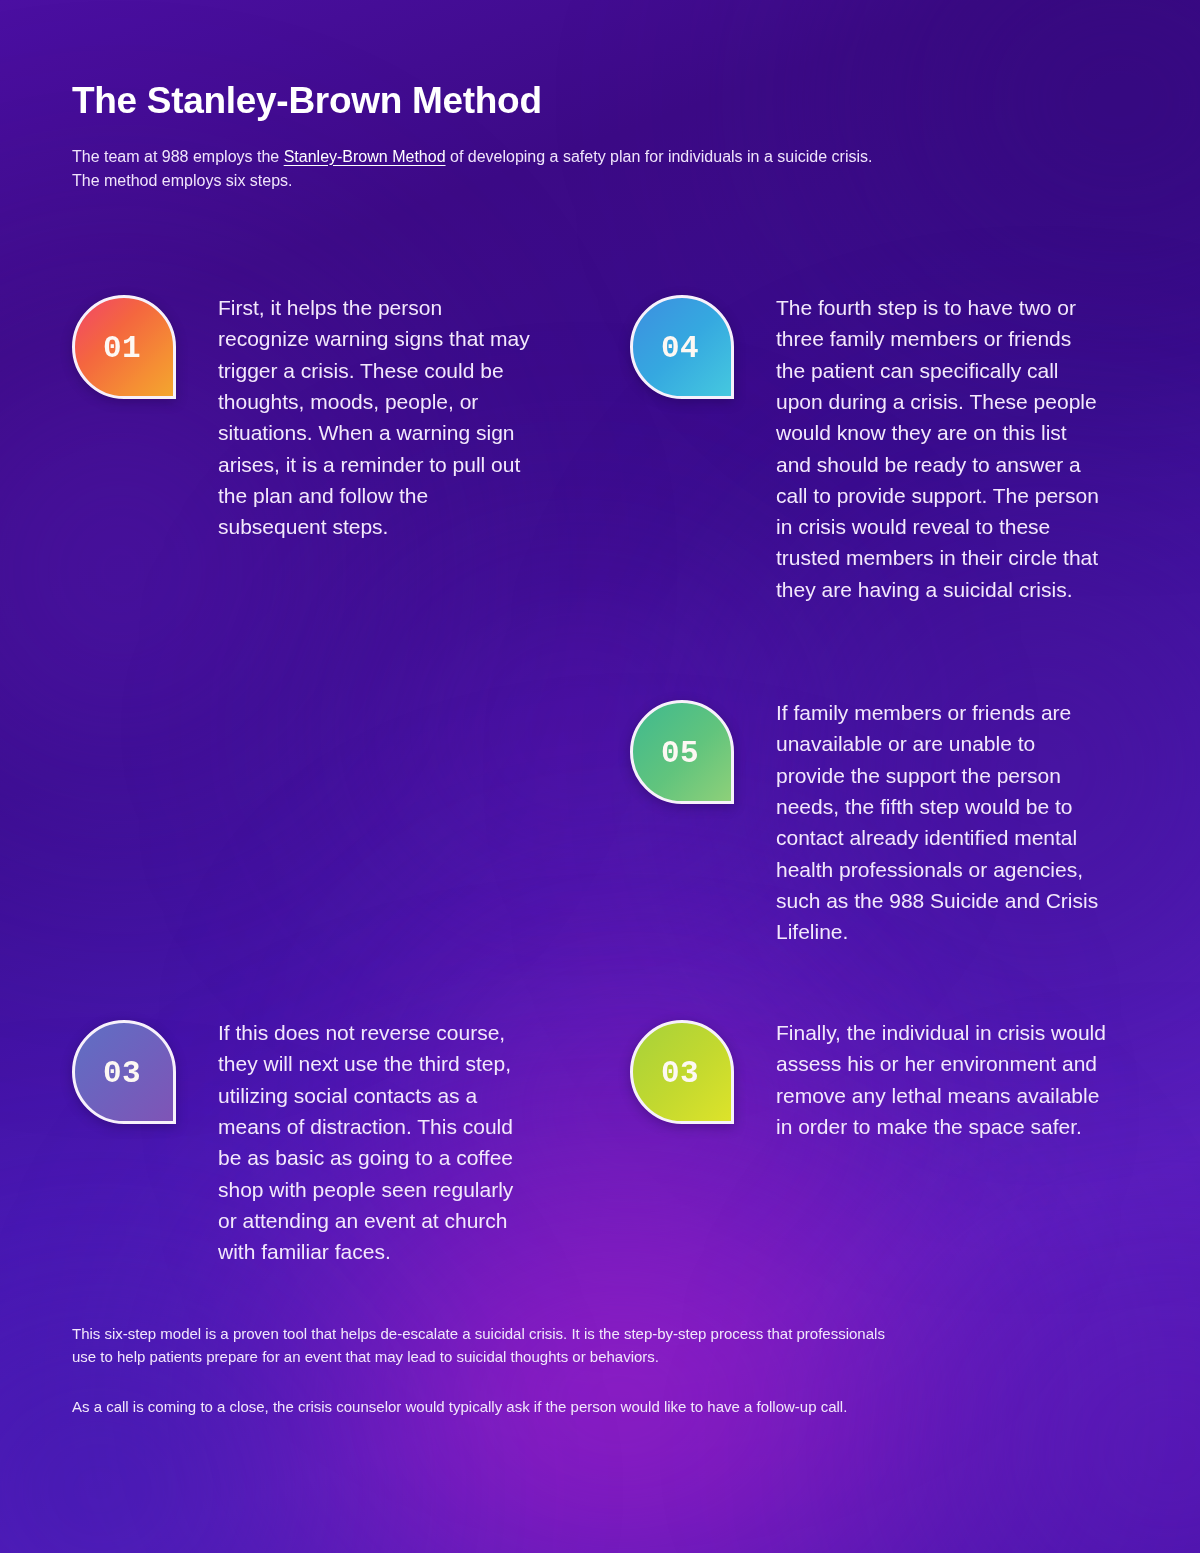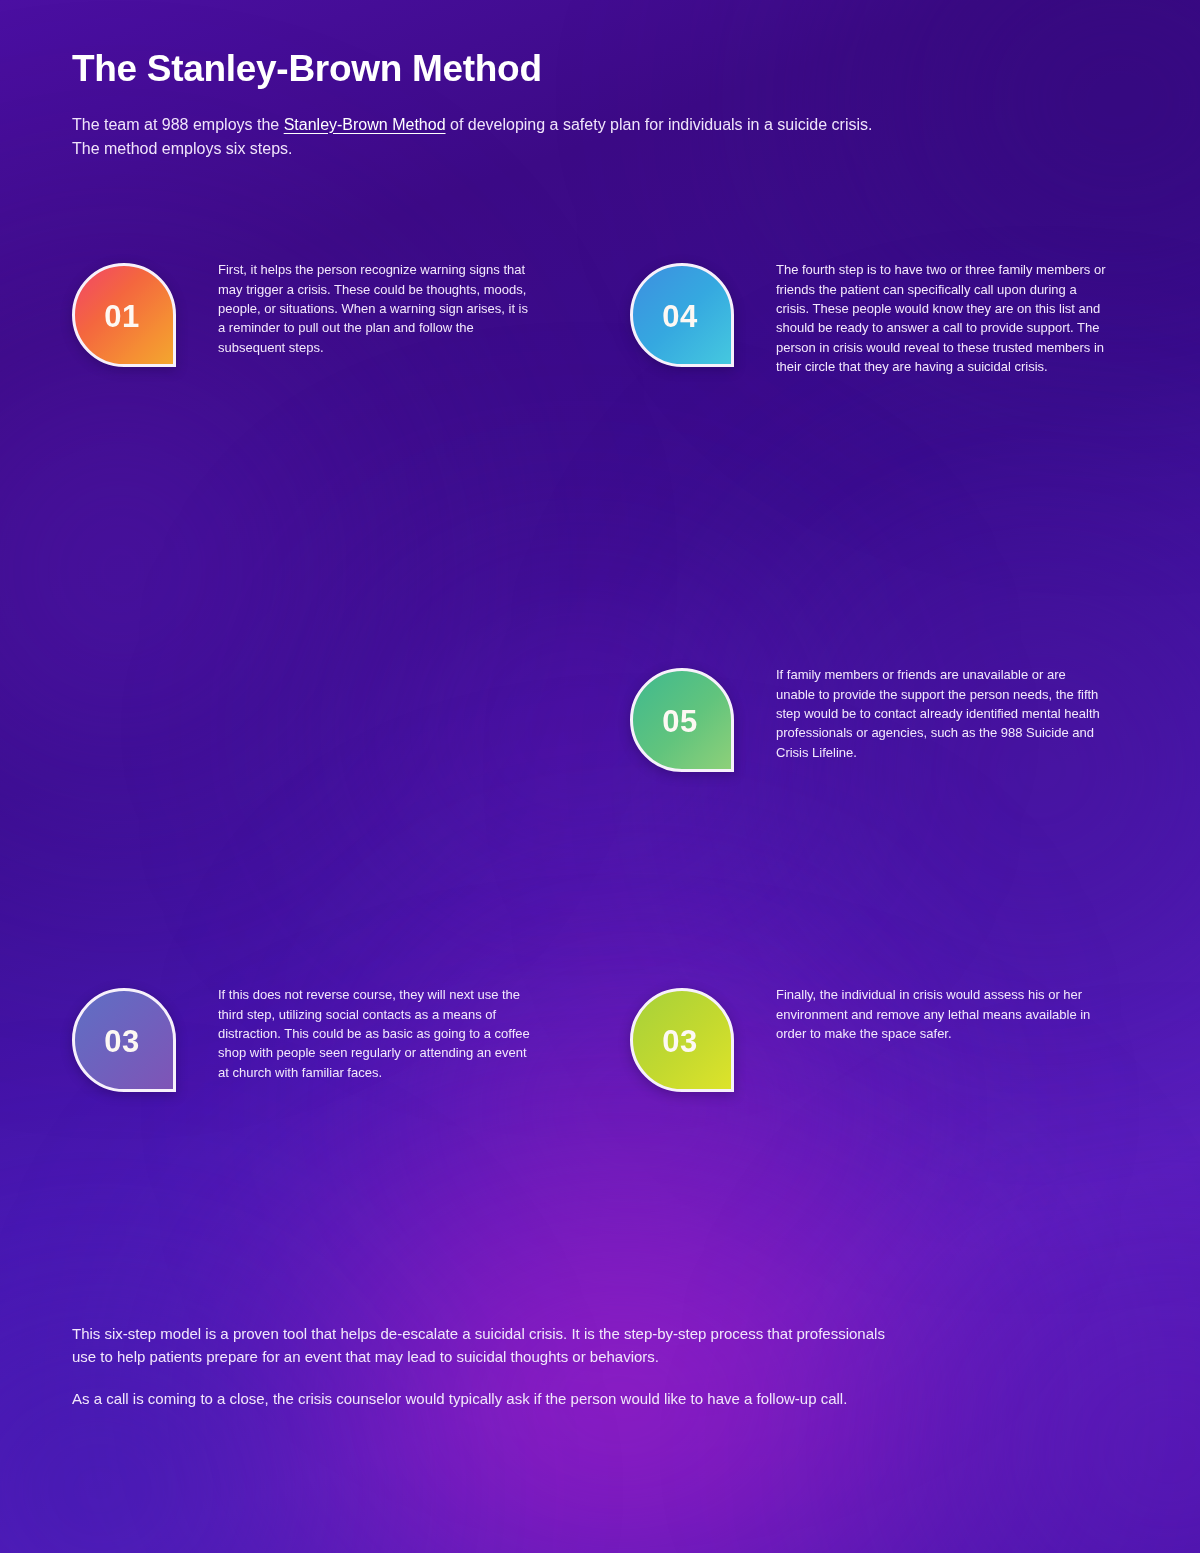--- a/index.html
+++ b/index.html
@@ -71,21 +71,21 @@
     width: 560px; height: 420px;
     background: radial-gradient(closest-side, rgba(120,28,200,0.45), rgba(100,24,180,0) 100%);
   }
 
   
   .page {
     position: relative;
     z-index: 5;
     width: 1144px;
     height: 1553px;
-    padding: 48px 72px 0 72px;
+    padding: 80px 72px 0 72px;
   }
 
   .page-title {
     font-size: 37px;
     font-weight: bold;
     color: #ffffff;
     letter-spacing: -0.3px;
     line-height: 1.15;
     margin-bottom: 22px;
   }
@@ -126,60 +126,61 @@
     width: 104px;
     height: 104px;
     border-radius: 50% 50% 0 50%;
     border: 3px solid #f7f1fb;
     display: flex;
     align-items: center;
     justify-content: center;
     margin-top: 5px;
     margin-right: 42px;
     box-shadow: 0 3px 12px rgba(20,0,50,0.30);
+    font-family: Liberation Mono, monospace;
   }
   .marker-label {
     font-size: 31px;
     font-weight: bold;
     color: #fdf8f3;
     letter-spacing: 0.5px;
     line-height: 1;
     transform: translate(-2px, 1px);
   }
 
   .m01 { background: linear-gradient(135deg, #f2456a 0%, #f4663f 38%, #f59133 78%, #f3a62f 100%); }
   .m02 { background: linear-gradient(135deg, #e51f5b 0%, #e0208c 55%, #d921b0 100%); }
   .m03 { background: linear-gradient(135deg, #5f6fc4 0%, #7060bd 55%, #7f54b6 100%); }
   .m04 { background: linear-gradient(135deg, #3d8fe0 0%, #35a8e0 50%, #45c8df 100%); }
   .m05 { background: linear-gradient(135deg, #3fb98f 0%, #61c47d 55%, #8ed079 100%); text-align: center; }
   .m06 { background: linear-gradient(135deg, #a6d13a 0%, #c3d92f 55%, #dde32a 100%); }
 
   .step-text {
-    font-size: 13px;
+    font-size: 21px;
     line-height: 1.49;
     color: #f3e8fc;
     padding-top: 2px;
   }
   .col-left .step-text  { width: 318px; }
   .col-right .step-text { width: 330px; }
 
   .col-right .step { padding-left: 10px; }
 
   .footer {
     position: absolute;
     left: 72px;
     top: 1323px;
     width: 840px;
   }
   .footer p {
     font-size: 15px;
     line-height: 1.5;
     color: #f2e7fb;
   }
-  .footer p + p { margin-top: 20px; }
+  .footer p + p { margin-top: 28px; }
 </style>
 </head>
 <body>
 
 <div class="bg-base"></div>
 <div class="bg-blob blob-blue-topright"></div>
 <div class="bg-blob blob-indigo-left"></div>
 <div class="bg-blob blob-violet-right"></div>
 <div class="bg-blob blob-center-glow"></div>
 <div class="bg-blob blob-magenta-mid"></div>

